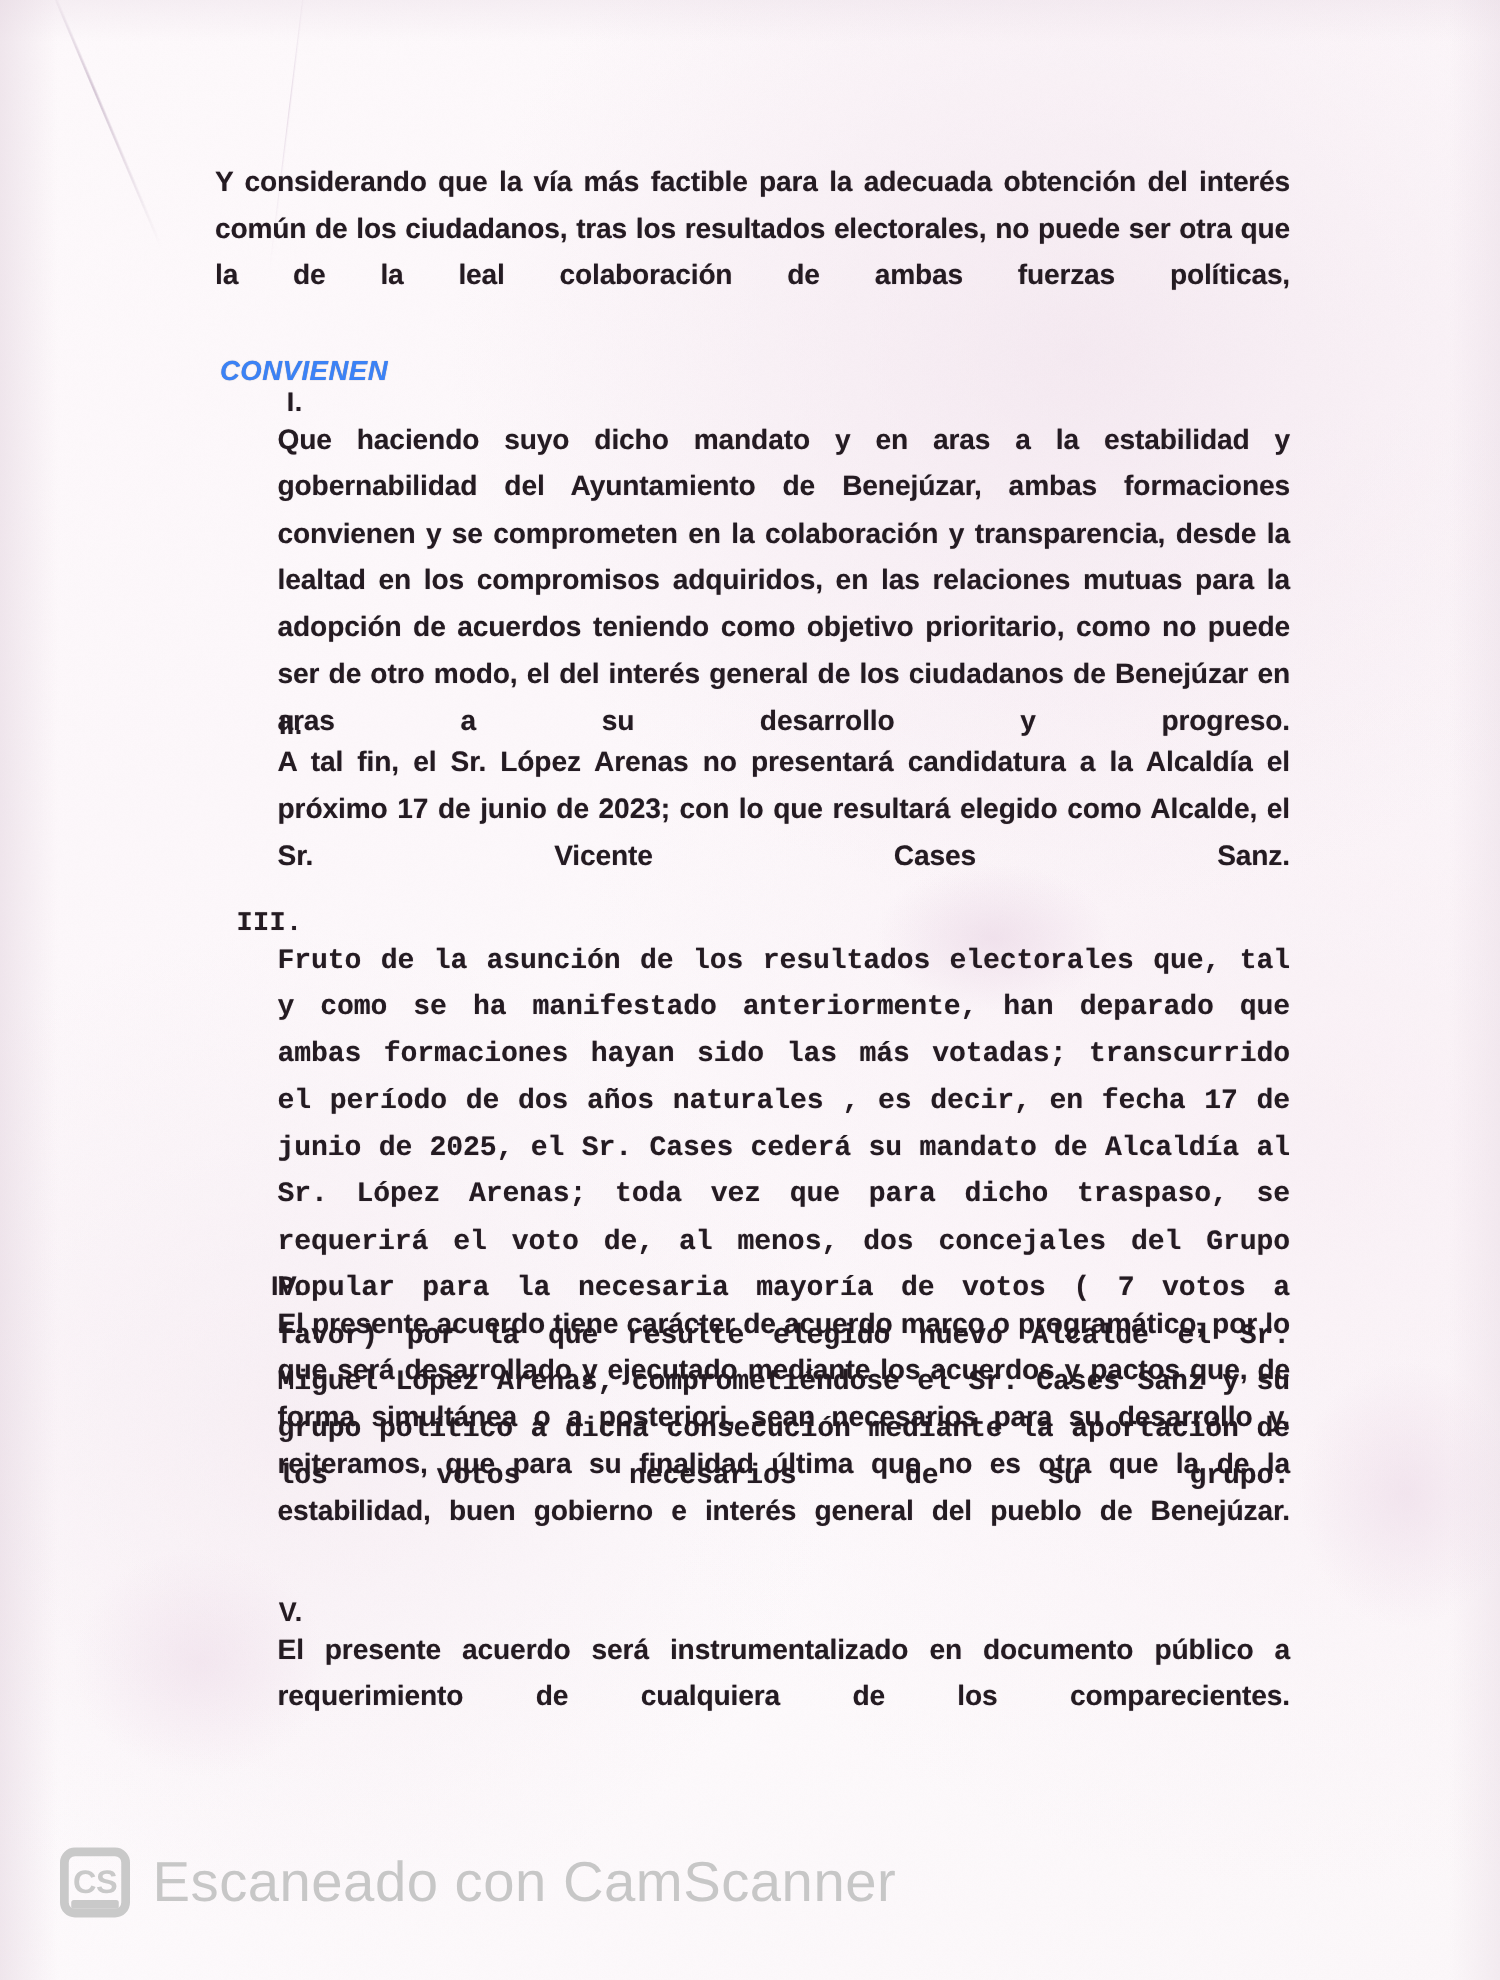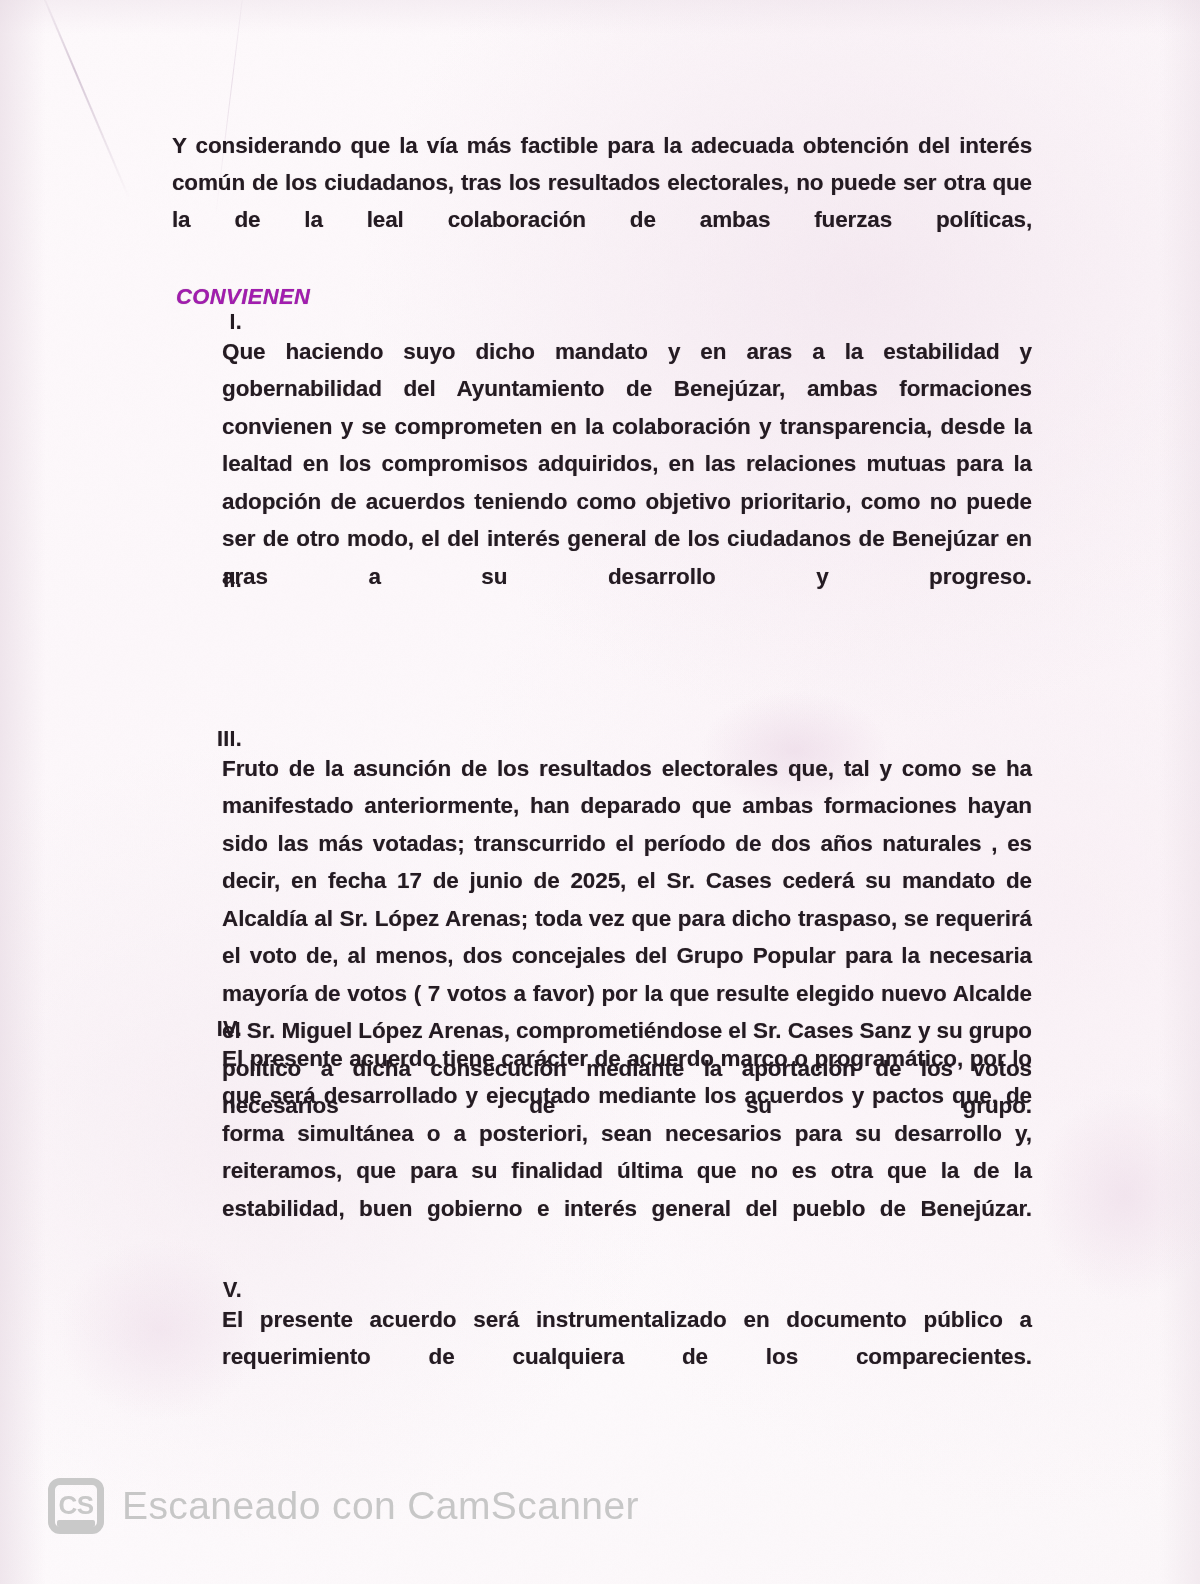--- a/index.html
+++ b/index.html
@@ -116,21 +116,21 @@
   .intro-para::after { content: ""; display: inline-block; width: 100%; }
 
   .convienen-head {
     position: absolute;
     left: 176px;
     top: 266px;
     font-size: 22px;
     font-weight: 700;
     font-style: italic;
     letter-spacing: 0.4px;
-    color: #a21caf;
+    color: #3b82f6;
     text-shadow: 0 0 0.8px rgba(40,28,38,0.5);
   }
 
   
   .clause {
     position: absolute;
     width: 860px;
     left: 172px;
   }
   .clause .num {
@@ -152,21 +152,21 @@
     text-align: justify;
     font-weight: 600;
     letter-spacing: -0.1px;
     color: #241b22;
     text-shadow: 0 0 0.7px rgba(40,28,38,0.45);
   }
   .clause .body::after { content: ""; display: inline-block; width: 100%; }
 
   #clause-1 { top: 310px; }
   #clause-2 { top: 568px; }
-  #clause-3 { top: 727px; }
+  #clause-3 { top: 727px; font-family: Liberation Mono, monospace; }
   #clause-4 { top: 1017px; }
   #clause-5 { top: 1278px; }
 
   
   .closing {
     position: absolute;
     left: 186px;
     top: 1424px;
     width: 856px;
     font-size: 21px;
@@ -222,21 +222,21 @@
   .cs-logo .bar {
     position: absolute;
     left: 9px;
     right: 9px;
     bottom: 7px;
     height: 7px;
     background: #c9c9c9;
     border-radius: 2px;
   }
   .wm-text {
-    font-size: 39px;
+    font-size: 45px;
     color: #c7c7c7;
     letter-spacing: 0.4px;
     font-weight: 400;
     font-family: "Liberation Sans", sans-serif;
     white-space: nowrap;
   }
 </style>
 </head>
 <body>
 
@@ -263,20 +263,21 @@
 
     <h2 class="convienen-head">CONVIENEN</h2>
 
     <div class="clause" id="clause-1">
       <span class="num">I.</span>
       <p class="body">Que haciendo suyo dicho mandato y en aras a la estabilidad y gobernabilidad del Ayuntamiento de Benejúzar, ambas formaciones convienen y se comprometen en la colaboración y transparencia, desde la lealtad en los compromisos adquiridos, en las relaciones mutuas para la adopción de acuerdos teniendo como objetivo prioritario, como no puede ser de otro modo, el del interés general de los ciudadanos de Benejúzar en aras a su desarrollo y progreso.</p>
     </div>
 
     <div class="clause" id="clause-2">
       <span class="num">II.</span>
+      <p class="body">A tal fin, el Sr. López Arenas no presentará candidatura a la Alcaldía el próximo 17 de junio de 2023; con lo que resultará elegido como Alcalde, el Sr. Vicente Cases Sanz.</p>
     </div>
 
     <div class="clause" id="clause-3">
       <span class="num">III.</span>
       <p class="body">Fruto de la asunción de los resultados electorales que, tal y como se ha manifestado anteriormente, han deparado que ambas formaciones hayan sido las más votadas; transcurrido el período de dos años naturales , es decir, en fecha 17 de junio de 2025, el Sr. Cases cederá su mandato de Alcaldía al Sr. López Arenas; toda vez que para dicho traspaso, se requerirá el voto de, al menos, dos concejales del Grupo Popular para la necesaria mayoría de votos ( 7 votos a favor) por la que resulte elegido nuevo Alcalde el Sr. Miguel López Arenas, comprometiéndose el Sr. Cases Sanz y su grupo político a dicha consecución mediante la aportación de los votos necesarios de su grupo.</p>
     </div>
 
     <div class="clause" id="clause-4">
       <span class="num">IV.</span>
       <p class="body">El presente acuerdo tiene carácter de acuerdo marco o programático, por lo que será desarrollado y ejecutado mediante los acuerdos y pactos que, de forma simultánea o a posteriori, sean necesarios para su desarrollo y, reiteramos, que para su finalidad última que no es otra que la de la estabilidad, buen gobierno e interés general del pueblo de Benejúzar.</p>

